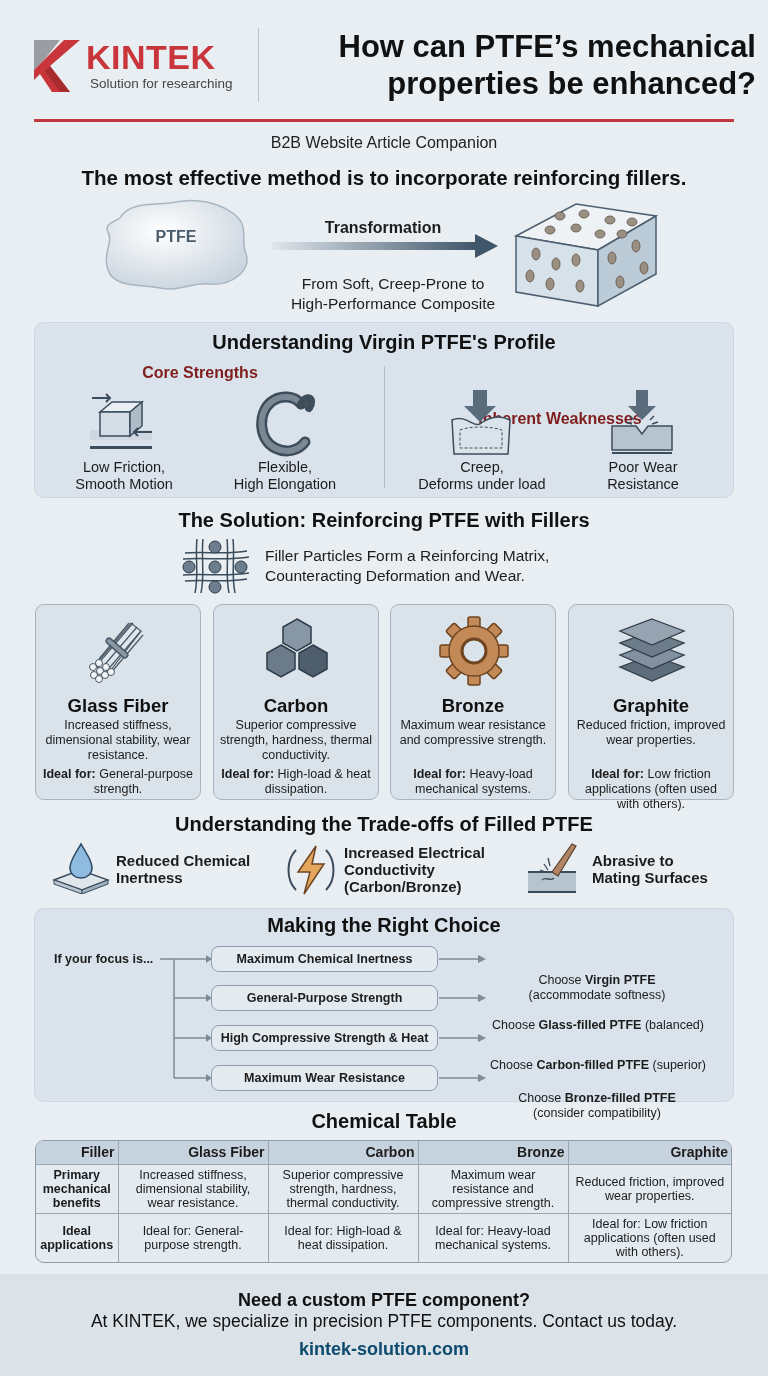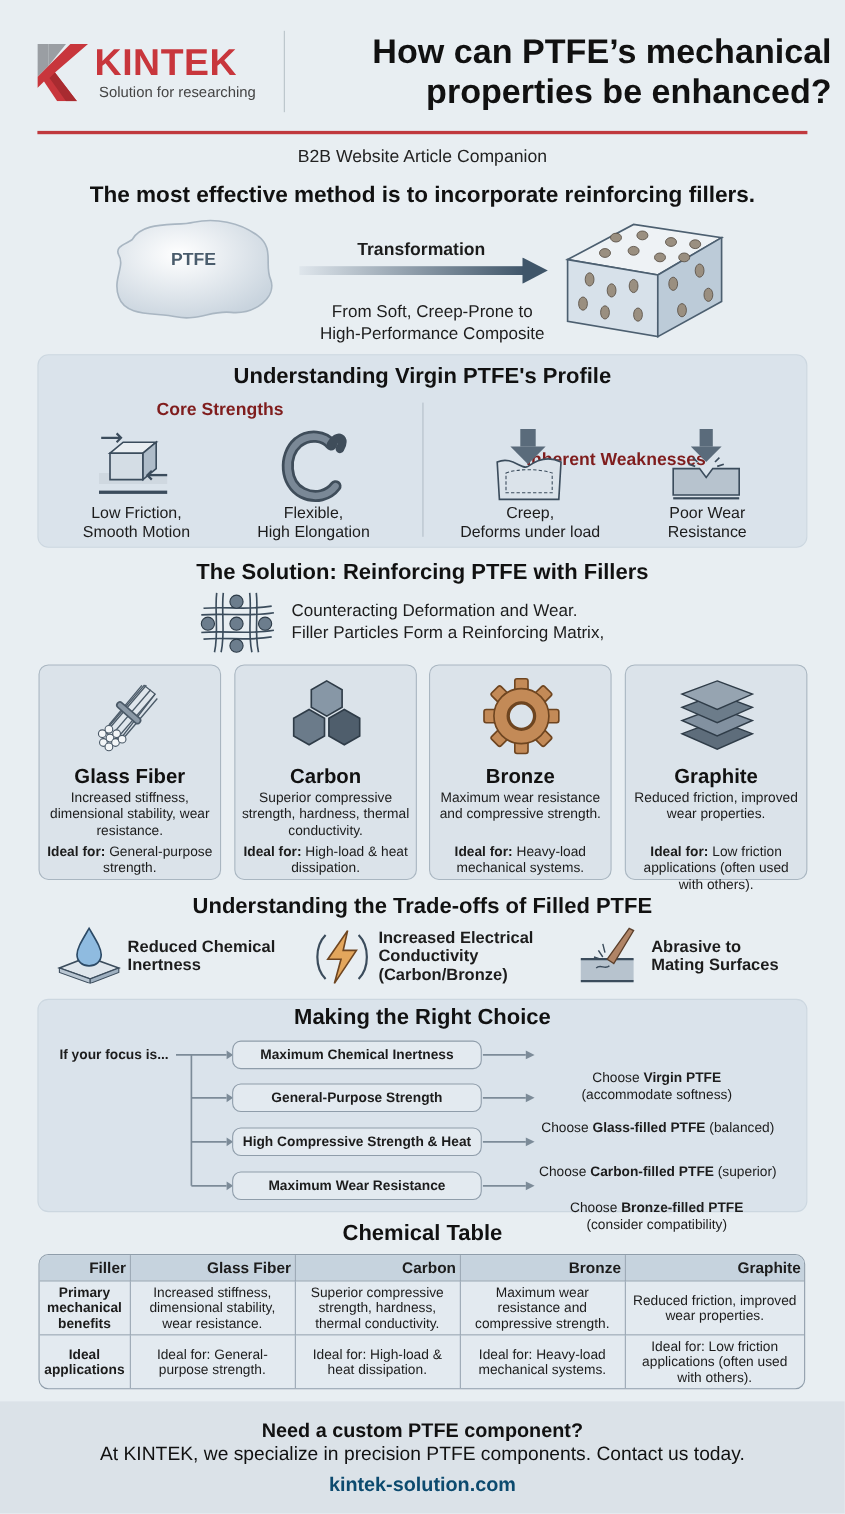--- a/index.html
+++ b/index.html
@@ -225,22 +225,22 @@
   </g>
   <g fill="#6c7d8d" stroke="#2d3b48" stroke-width="1">
     <circle cx="38" cy="10" r="6"></circle>
       <circle cx="12" cy="30" r="6"></circle>
     <circle cx="38" cy="30" r="6"></circle>
       <circle cx="64" cy="30" r="6"></circle>
     <circle cx="38" cy="50" r="6"></circle>
   </g>
 </svg>
 <div class="abs matrix-text">
+  <div>Filler Particles Form a Reinforcing Matrix,</div>
   <div>Counteracting Deformation and Wear.</div>
-  <div>Filler Particles Form a Reinforcing Matrix,</div>
 </div>
 
 <div class="abs card" style="left:35px;">
   <svg class="card-icon" viewBox="0 0 80 72">
     <g stroke="#4a5967" stroke-width="1.2" fill="#dfe6ec">
       <path d="M16,50 L52,8 L62,16 L28,60 Z"></path>
       <path d="M22,54 L58,12"></path>
         <path d="M26,58 L62,16"></path>
         <path d="M18,50 L54,8"></path>
       <path d="M20,44 L50,8"></path>

